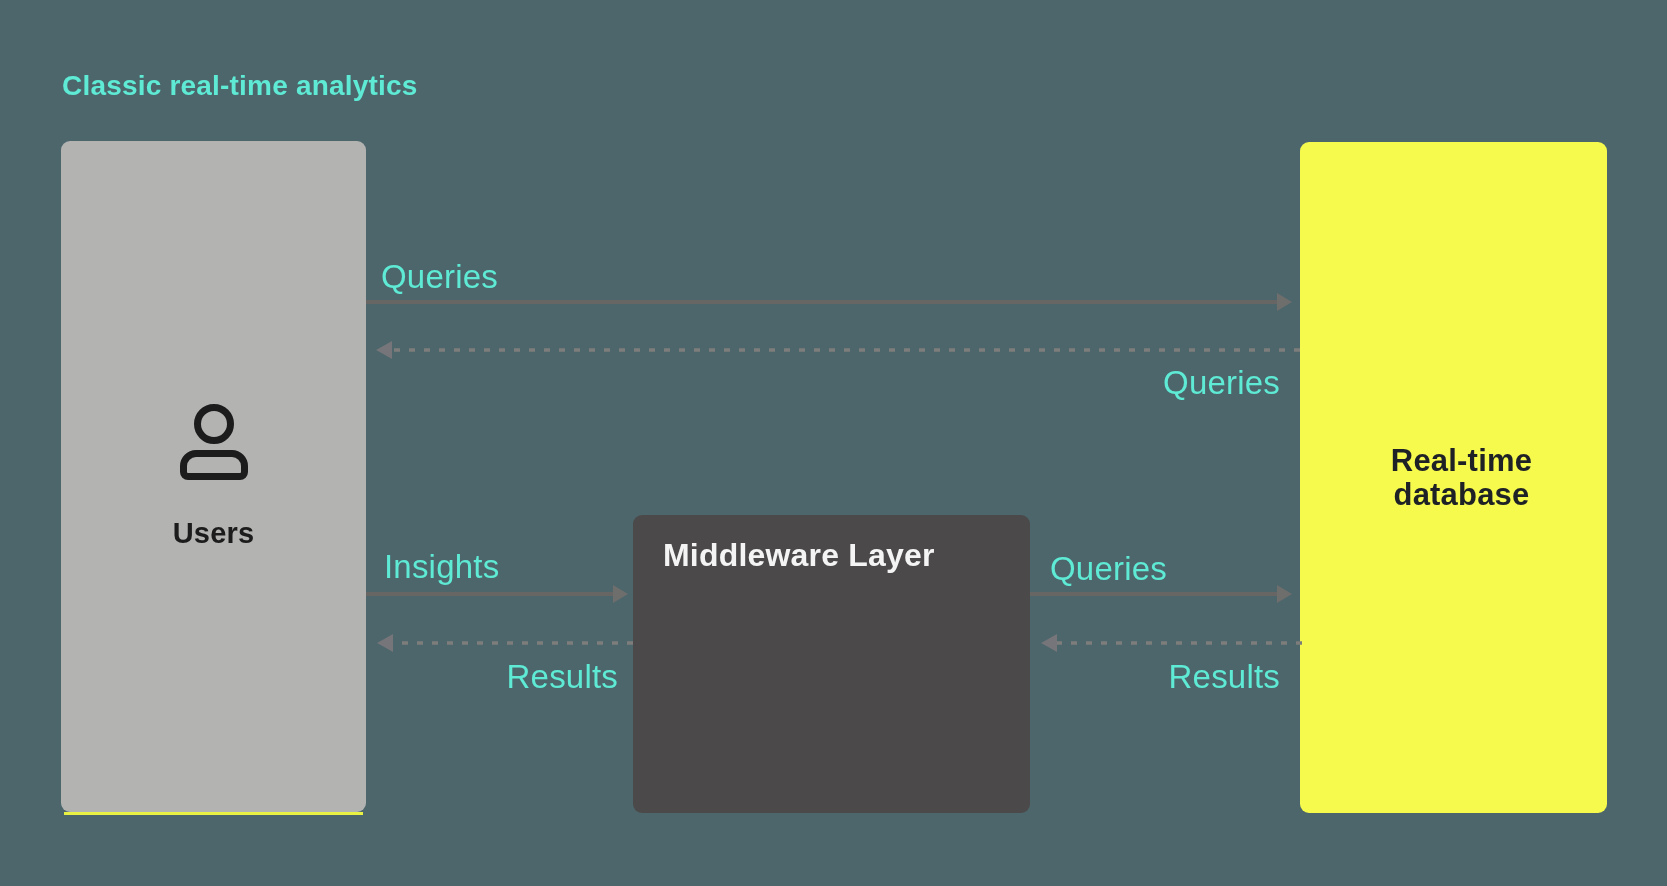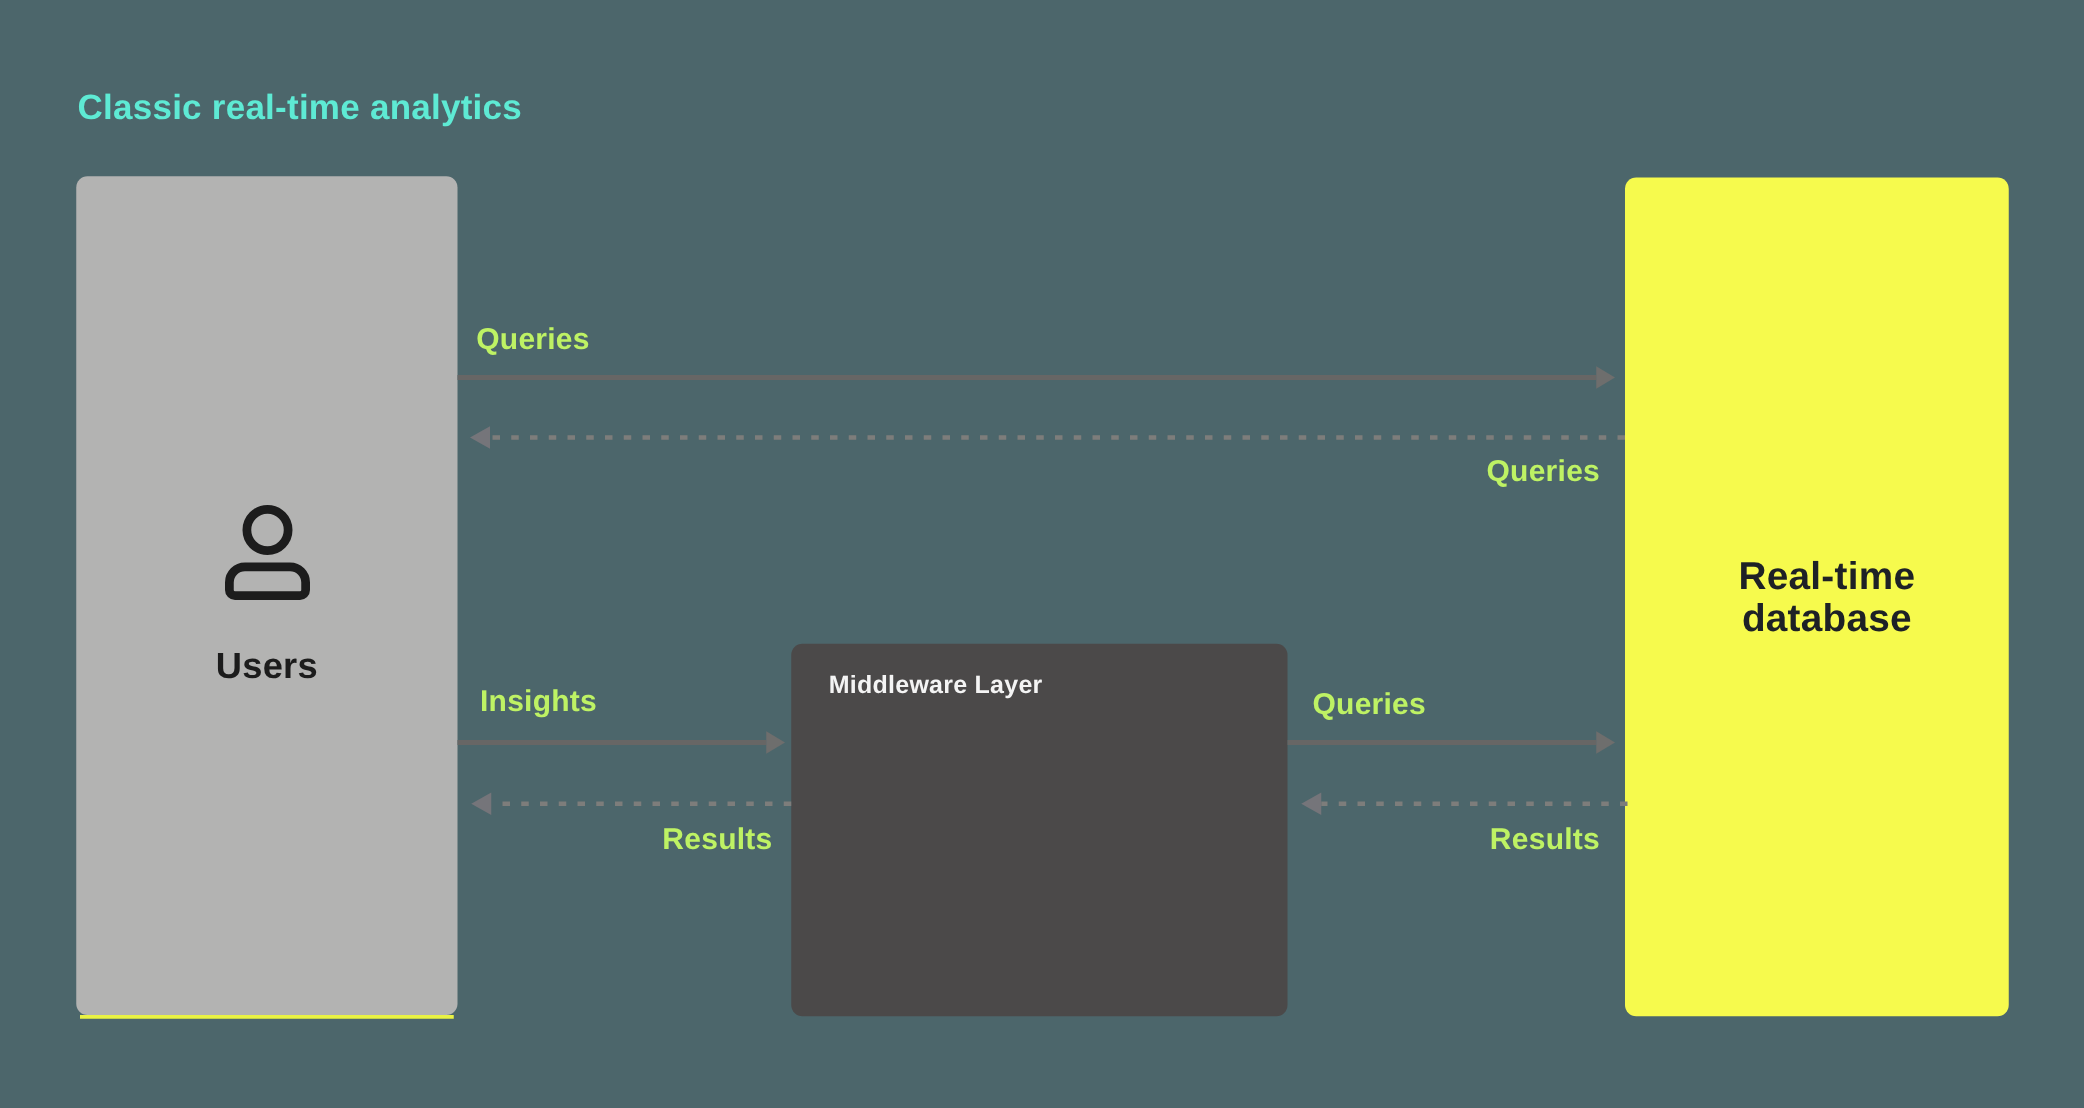--- a/index.html
+++ b/index.html
@@ -51,21 +51,21 @@
     font-size: 29px; font-weight: 700; color: #1c1c1c;
     letter-spacing: 0.2px;
   }
 
   .node-middleware {
     left: 633px; top: 515px; width: 397px; height: 298px;
     background: #4b4949;
     padding: 22px 0 0 30px;
   }
   .middleware-label {
-    font-size: 20px; font-weight: 700; color: #f4f4f4;
+    font-size: 32px; font-weight: 700; color: #f4f4f4;
     letter-spacing: 0.2px;
   }
 
   .node-database {
     left: 1300px; top: 142px; width: 307px; height: 671px;
     background: #f6fa4d;
     display: flex; align-items: center; justify-content: center; padding-left: 16px;
   }
   .database-label {
     max-width: 230px;
@@ -76,22 +76,22 @@
   }
 
   
   .edges-overlay {
     position: absolute; left: 0; top: 0;
     width: 1667px; height: 886px;
     pointer-events: none;
   }
   .edge-label {
     position: absolute;
-    font-size: 24px; font-weight: 700;
-    color: #bef264;
+    font-size: 33px; font-weight: 400;
+    color: #5eead4;
     letter-spacing: 0.2px;
     white-space: nowrap;
   }
   .lbl-queries-top   { left: 381px;  top: 258px; }
   .lbl-insights      { right: 387px; top: 364px; }
   .lbl-requests      { left: 384px;  top: 548px; }
   .lbl-results-left  { right: 1049px; top: 658px; }
   .lbl-queries-right { left: 1050px; top: 550px; }
   .lbl-results-right { right: 387px; top: 658px; }
 </style>

